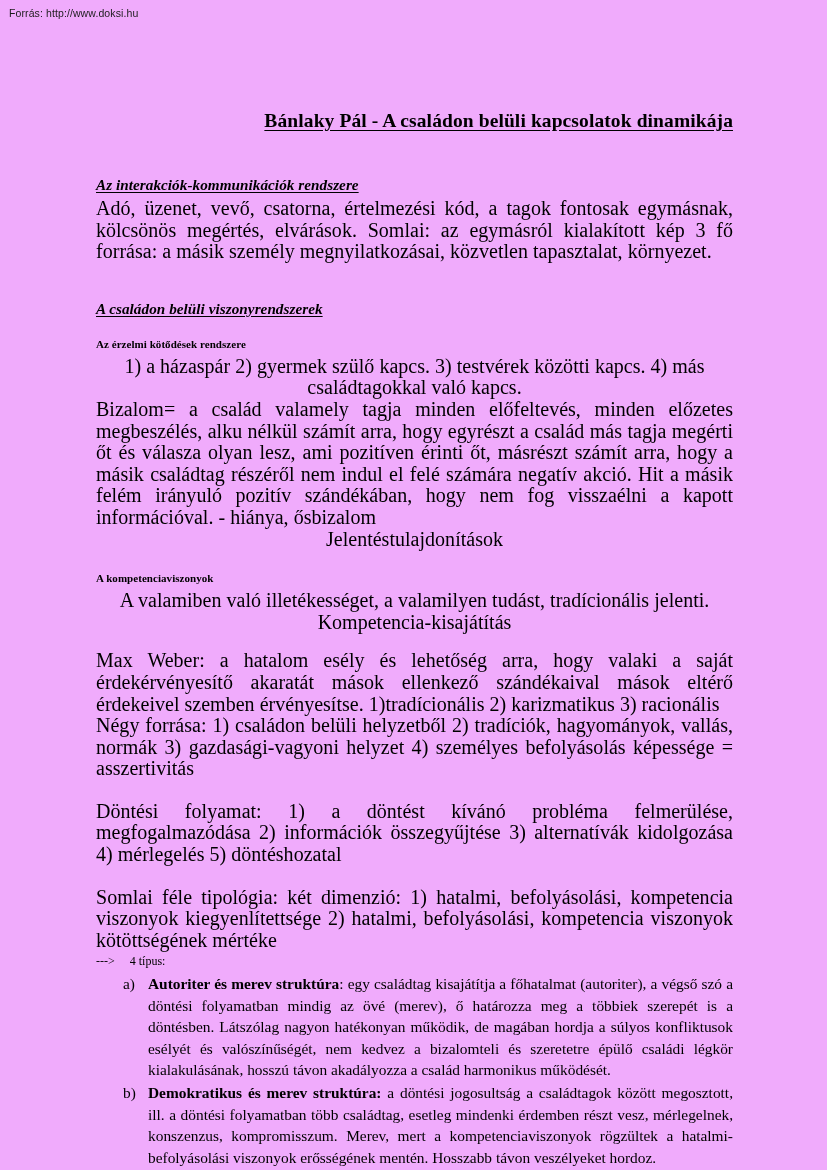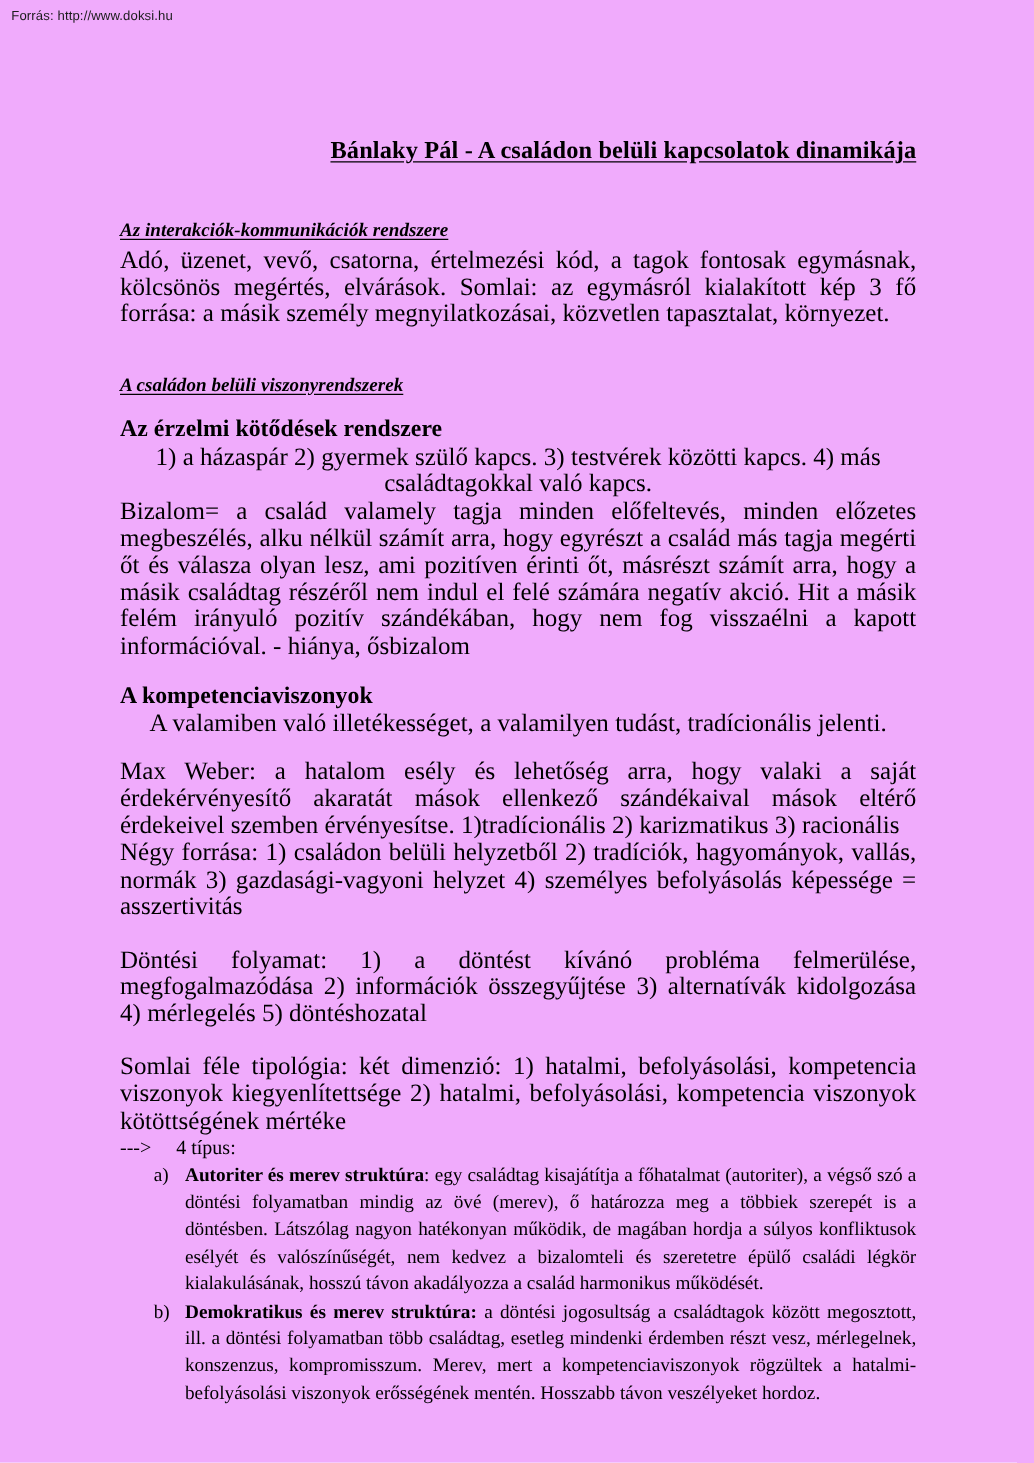--- a/index.html
+++ b/index.html
@@ -61,21 +61,21 @@
     font-style: italic;
     text-decoration: underline;
     text-underline-offset: 2px;
     margin: 18px 0 2px 0;
     line-height: 22px;
     letter-spacing: 0.05px;
   }
 
   
   h3.sub-head {
-    font-size: 19px;
+    font-size: 11px;
     font-weight: bold;
     font-style: normal;
     text-decoration: none;
     margin: 0 0 1px 0;
     line-height: 22px;
     letter-spacing: 0.05px;
   }
 
   p.para {
     font-size: 20px;
@@ -112,21 +112,21 @@
     left: 27px;
     top: 0;
     width: 22px;
     text-align: left;
     font-size: 15.4px;
     line-height: 21.6px;
   }
   .b { font-weight: bold; }
 
   .arrow-line {
-    font-size: 16px;
+    font-size: 12px;
     line-height: 21.6px;
     margin: 0;
     white-space: pre;
   }
 </style>
 </head>
 <body>
 
 <div class="page">
 
@@ -141,25 +141,27 @@
 
     <div class="gap-md"></div>
 
     <h2 class="sec-head">A családon belüli viszonyrendszerek</h2>
 
     <div class="gap-sm"></div>
 
     <h3 class="sub-head">Az érzelmi kötődések rendszere</h3>
     <p class="para nojust">1) a házaspár 2) gyermek szülő kapcs. 3) testvérek közötti kapcs. 4) más családtagokkal való kapcs.</p>
     <p class="para">Bizalom= a család valamely tagja minden előfeltevés, minden előzetes megbeszélés, alku nélkül számít arra, hogy egyrészt a család más tagja megérti őt és válasza olyan lesz, ami pozitíven érinti őt, másrészt számít arra, hogy a másik családtag részéről nem indul el felé számára negatív akció. Hit a másik felém irányuló pozitív szándékában, hogy nem fog visszaélni a kapott információval.  -  hiánya, ősbizalom</p>
+    <p class="para nojust">Jelentéstulajdonítások</p>
 
     <div class="gap-md"></div>
 
     <h3 class="sub-head">A kompetenciaviszonyok</h3>
     <p class="para nojust">A valamiben való illetékességet, a valamilyen tudást, tradícionális jelenti.</p>
+    <p class="para nojust">Kompetencia-kisajátítás</p>
 
     <div class="gap-md"></div>
 
     <p class="para">Max Weber: a hatalom esély és lehetőség arra, hogy valaki a saját érdekérvényesítő akaratát mások ellenkező szándékaival mások eltérő érdekeivel szemben érvényesítse. 1)tradícionális 2) karizmatikus 3) racionális</p>
     <p class="para">Négy forrása: 1) családon belüli helyzetből 2) tradíciók, hagyományok, vallás, normák 3) gazdasági-vagyoni helyzet 4) személyes befolyásolás képessége = asszertivitás</p>
 
     <div class="gap-lg"></div>
 
     <p class="para">Döntési folyamat: 1) a döntést kívánó probléma felmerülése, megfogalmazódása 2) információk összegyűjtése 3) alternatívák kidolgozása 4) mérlegelés 5) döntéshozatal</p>
 

